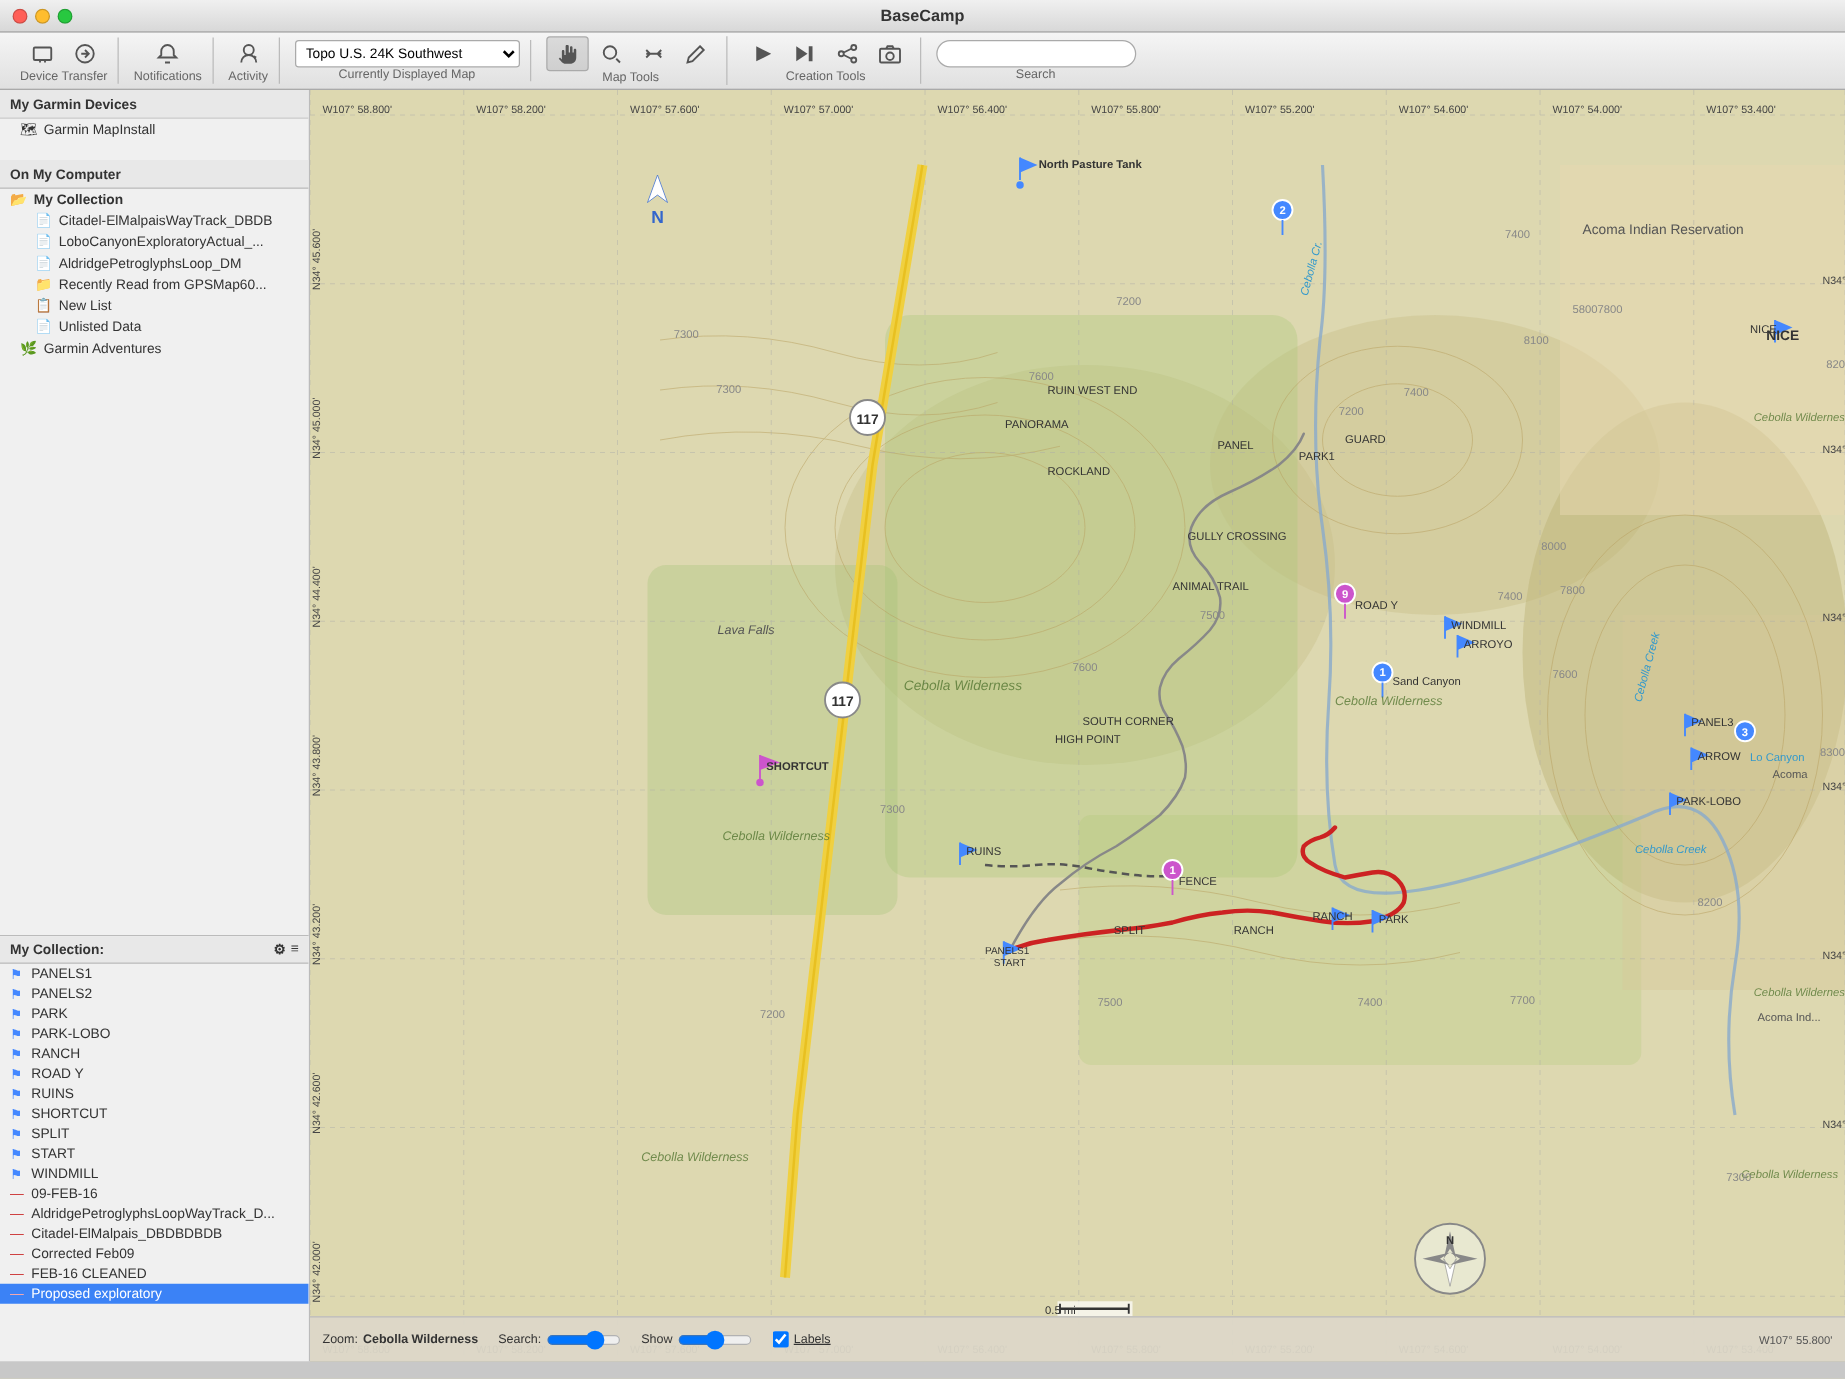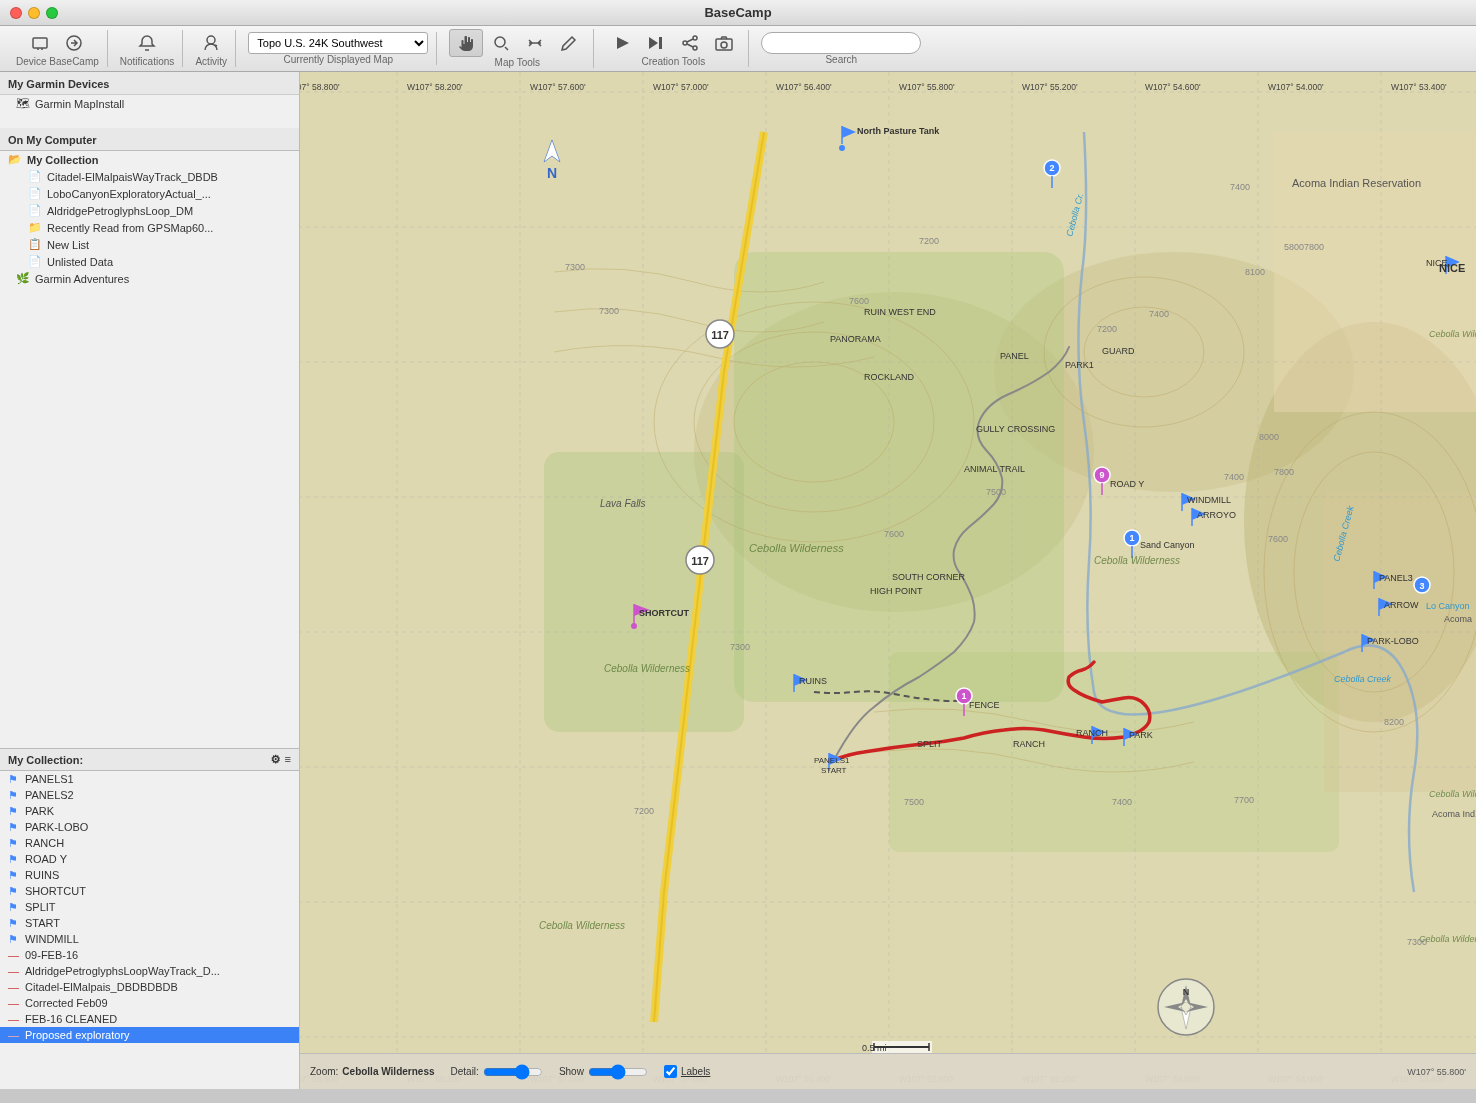--- a/index.html
+++ b/index.html
@@ -93,21 +93,21 @@
     }
 
     
     .main-layout {
       display: flex;
       height: calc(1103px - 40px - 46px);
     }
 
     
     .sidebar {
-      width: 300px;
+      width: 248px;
       background: #f0f0f0;
       border-right: 1px solid #bbb;
       display: flex;
       flex-direction: column;
       flex-shrink: 0;
       overflow: hidden;
     }
     .sidebar-top {
       flex: 1;
       overflow-y: auto;
@@ -210,21 +210,21 @@
           <path d="M8 15v2M12 15v2"></path>
         </svg>
       </div>
       <div class="toolbar-btn">
         <svg viewBox="0 0 20 20" fill="none" stroke="#555" stroke-width="1.5">
           <circle cx="10" cy="10" r="7"></circle>
           <path d="M7 10h6M10 7l3 3-3 3"></path>
         </svg>
       </div>
     </div>
-    <div class="toolbar-label">Device BaseCamp</div>
+    <div class="toolbar-label">Device Transfer</div>
   </div>
 
   <div class="toolbar-section">
     <div class="toolbar-section-items">
       <div class="toolbar-btn">
         <svg viewBox="0 0 20 20" fill="none" stroke="#555" stroke-width="1.5">
           <path d="M10 3a5 5 0 015 5v3l2 2H3l2-2V8a5 5 0 015-5zM8 17h4"></path>
         </svg>
       </div>
     </div>
@@ -750,21 +750,21 @@
       <text x="994" y="1010" font-size="8.5" fill="#444">W107° 54.000'</text>
       <text x="1117" y="1010" font-size="8.5" fill="#444">W107° 53.400'</text>
     </svg>
 
     <div style="position:absolute;bottom:0;left:0;right:0;height:36px;background:rgba(220,215,200,0.95);border-top:1px solid #bbb;display:flex;align-items:center;padding:0 10px;gap:16px;font-size:10px;color:#333;margin-top:12px;">
       <div style="display:flex;align-items:center;gap:4px;">
         <span>Zoom:</span>
         <span style="font-weight:600;">Cebolla Wilderness</span>
       </div>
       <div style="display:flex;align-items:center;gap:4px;">
-        <span>Detail:</span>
+        <span>Search:</span>
         <input type="range" min="0" max="100" value="70" style="width: 60px;">
       </div>
       <div style="display:flex;align-items:center;gap:4px;">
         <span>Show</span>
         <input type="range" min="0" max="100" value="50" style="width: 60px;">
       </div>
       <div style="display:flex;align-items:center;gap:4px;text-decoration:underline;">
         <input type="checkbox" checked="" style="">
         <span>Labels</span>
       </div>

